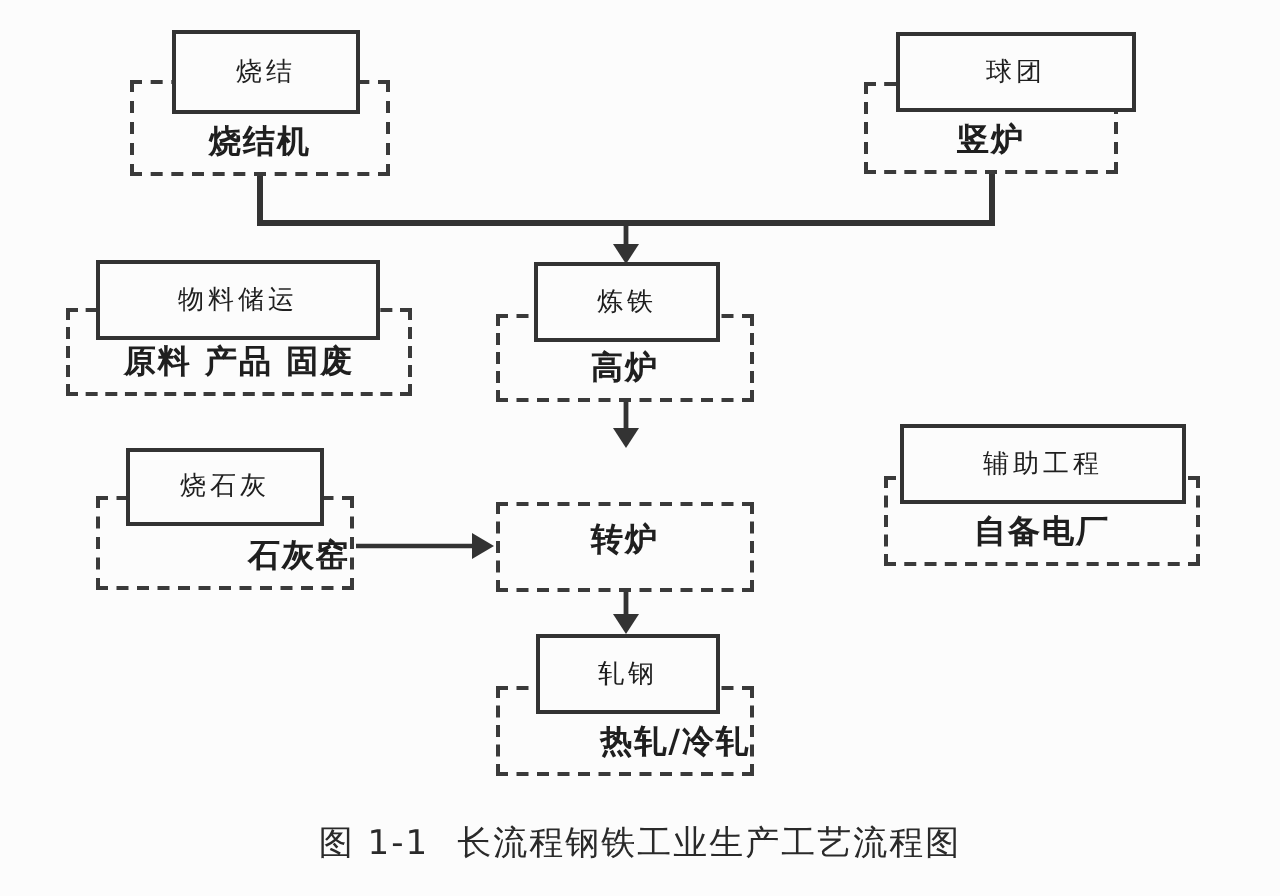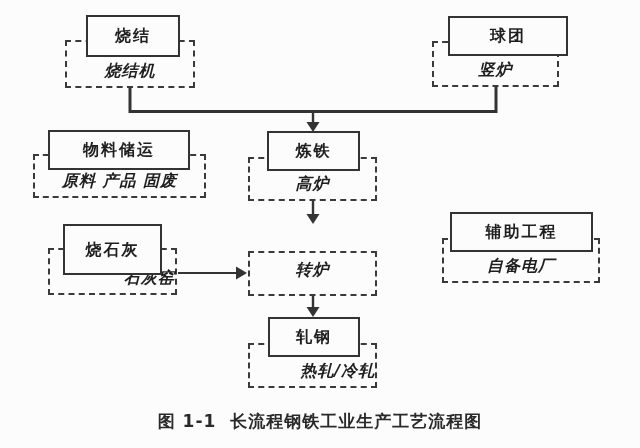--- a/index.html
+++ b/index.html
@@ -26,52 +26,51 @@
   }
   .dashed-box {
     position: absolute;
     box-sizing: border-box;
     border: 2px dashed #3a3a3a;
     background: transparent;
     display: flex;
     align-items: flex-end;
     justify-content: center;
     padding-bottom: 7px;
-    font-style: italic;
   }
   .solid-box {
     position: absolute;
     box-sizing: border-box;
     border: 2px solid #333333;
     background: #fcfcfc;
     display: flex;
     align-items: center;
     justify-content: center;
   }
   .title-label {
-    font-weight: bold;
-    font-size: 16px;
+    font-weight: normal;
+    font-size: 13px;
     line-height: 1;
     letter-spacing: 2px;
     white-space: nowrap;
   }
   .sub-label {
     font-weight: bold;
     font-size: 16px;
     line-height: 1;
     letter-spacing: 1px;
     white-space: nowrap;
   }
   .caption {
     position: absolute;
     left: 0;
     top: 410px;
     width: 640px;
     text-align: center;
-    font-weight: bold;
+    font-weight: normal;
     font-size: 17px;
     color: #2a2a2a;
     letter-spacing: 1px;
   }
   .caption .cap-num {
     margin-right: 14px;
   }
 </style>
 </head>
 <body>
@@ -118,21 +117,21 @@
   <div class="dashed-box" style="left:248px;top:157px;width:129px;height:44px;">
     <span class="sub-label">高炉</span>
   </div>
   <div class="solid-box" style="left:267px;top:131px;width:93px;height:40px;">
     <span class="title-label">炼铁</span>
   </div>
 
   <div class="dashed-box" style="left:48px;top:248px;width:129px;height:47px;justify-content:flex-end;">
     <span class="sub-label">石灰窑</span>
   </div>
-  <div class="solid-box" style="left:63px;top:224px;width:99px;height:51px;">
+  <div class="solid-box" style="left:63px;top:224px;width:99px;height:39px;">
     <span class="title-label">烧石灰</span>
   </div>
 
   <div class="dashed-box" style="left:248px;top:251px;width:129px;height:45px;align-items:center;">
     <span class="sub-label">转炉</span>
   </div>
 
   <div class="dashed-box" style="left:442px;top:238px;width:158px;height:45px;">
     <span class="sub-label">自备电厂</span>
   </div>

